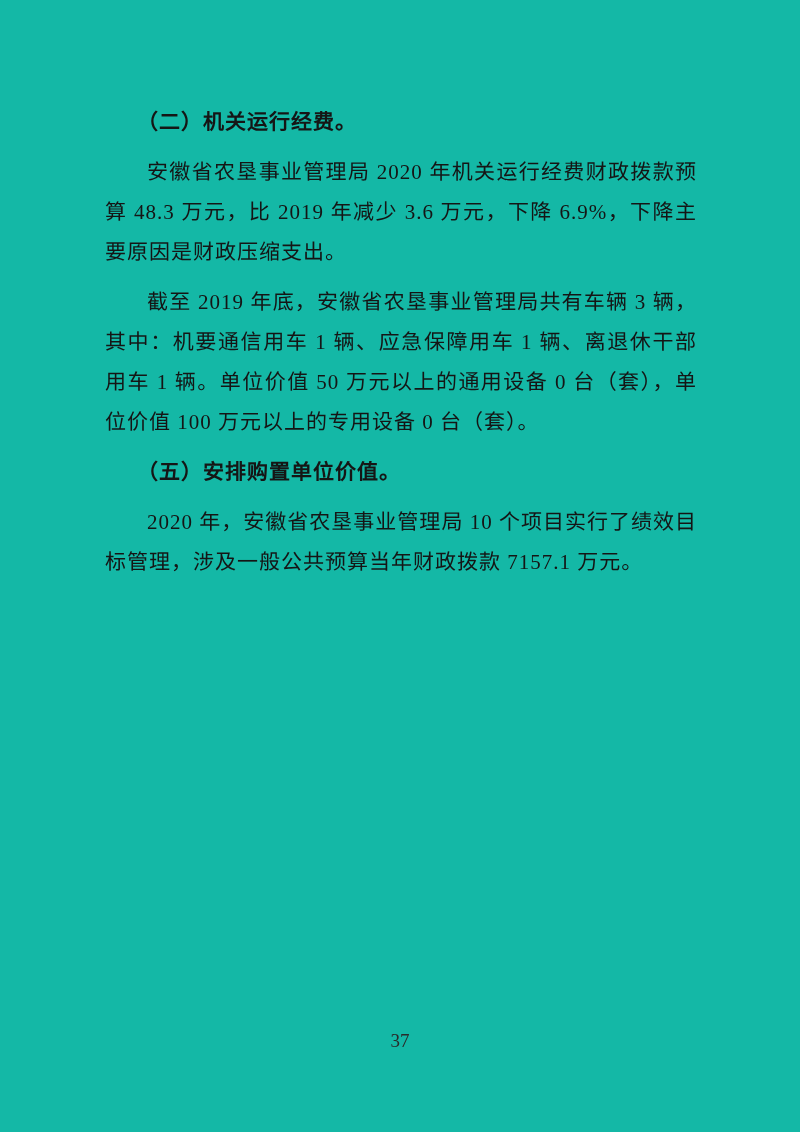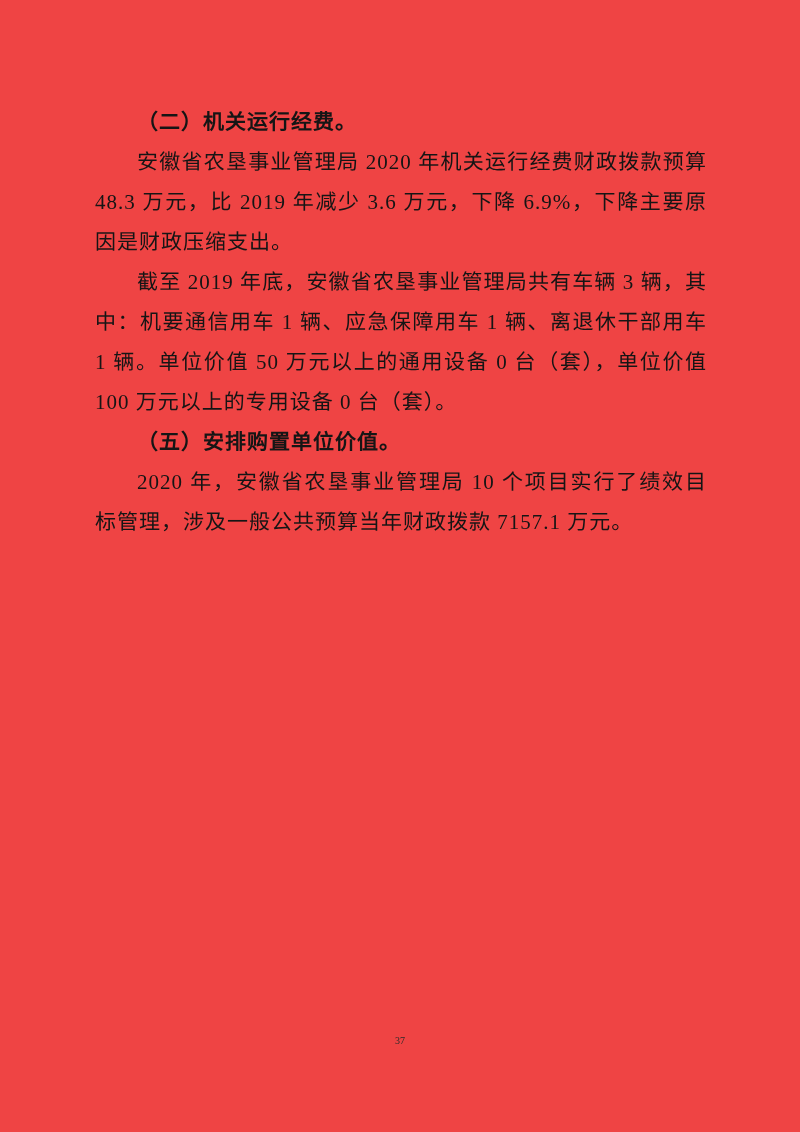--- a/index.html
+++ b/index.html
@@ -5,21 +5,21 @@
 <style>
   html, body {
     margin: 0;
     padding: 0;
     background: #ffffff;
   }
   .page {
     position: relative;
     width: 800px;
     height: 1132px;
-    background: #ef4444;
+    background: #14b8a6;
     overflow: hidden;
     font-family: "Liberation Serif", "DejaVu Serif", serif;
     color: #151515;
   }
   .content {
     position: absolute;
     left: 95px;
     top: 102px;
     width: 612px;
     font-size: 21px;
@@ -36,31 +36,31 @@
     margin: 0;
     padding: 0;
     font-size: 21px;
     font-weight: bold;
     line-height: 40px;
     text-indent: 2em;
     text-align: left;
     letter-spacing: 1px;
   }
   .content p {
-    margin: 0;
+    margin: 10px;
     padding: 0;
     text-indent: 2em;
   }
   .page-number {
     position: absolute;
     left: 0;
     right: 0;
     top: 1031px;
     text-align: center;
-    font-size: 10px;
+    font-size: 19px;
     line-height: 20px;
     color: #2a2a2a;
     font-family: "Liberation Serif", "DejaVu Serif", serif;
   }
 </style>
 </head>
 <body>
 
 <div class="page">
   <main class="content">

